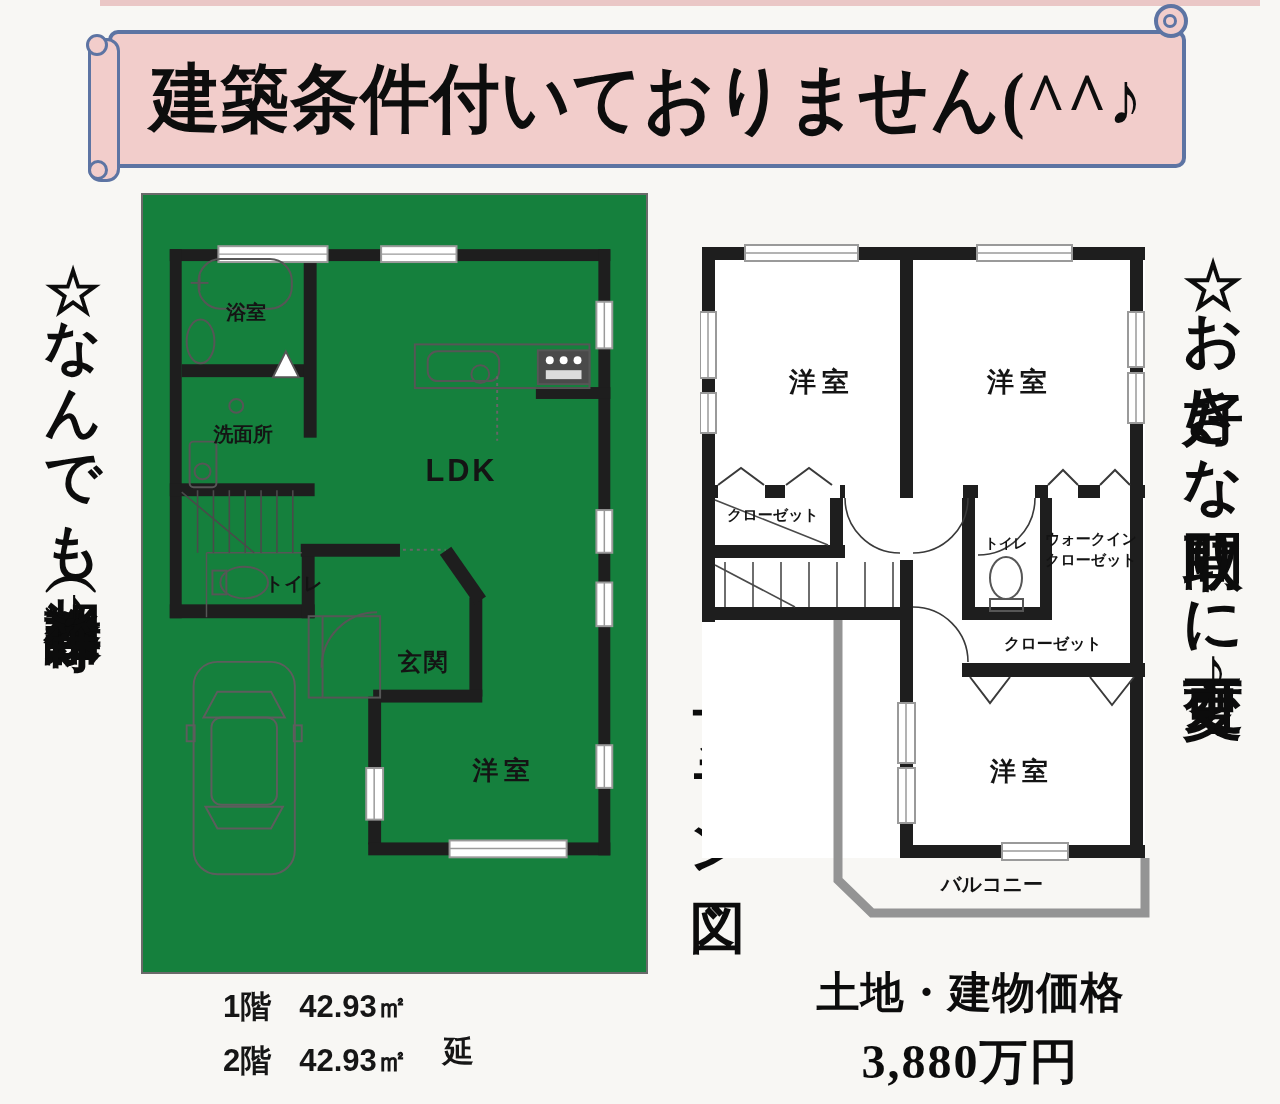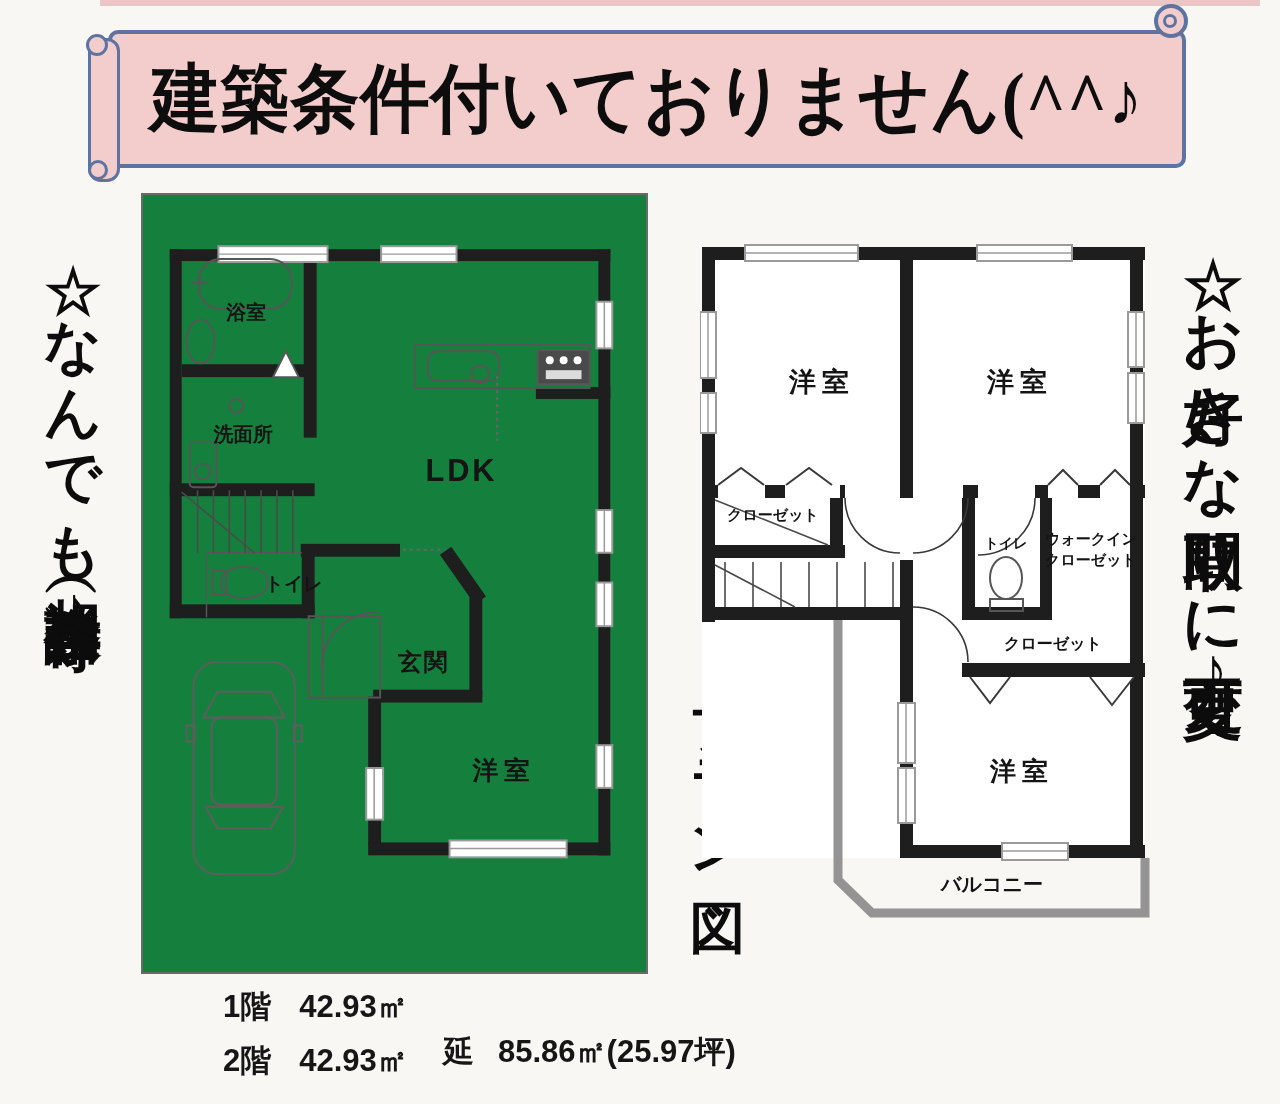--- a/index.html
+++ b/index.html
@@ -275,17 +275,20 @@
       <span>1階</span>
       <span>42.93㎡</span>
     </div>
     <div class="row">
       <span>2階</span>
       <span>42.93㎡</span>
     </div>
   </div>
   <div class="total">
     <span>延</span>
-    <span>85.86㎡(25.97坪)</span>
-  </div>
-
+  </div>
+
+  <div class="price">
+    <div class="p-label">土地・建物価格</div>
+    <div class="p-value">3,880万円</div>
+  </div>
 
 </div>
 
 </body></html>

